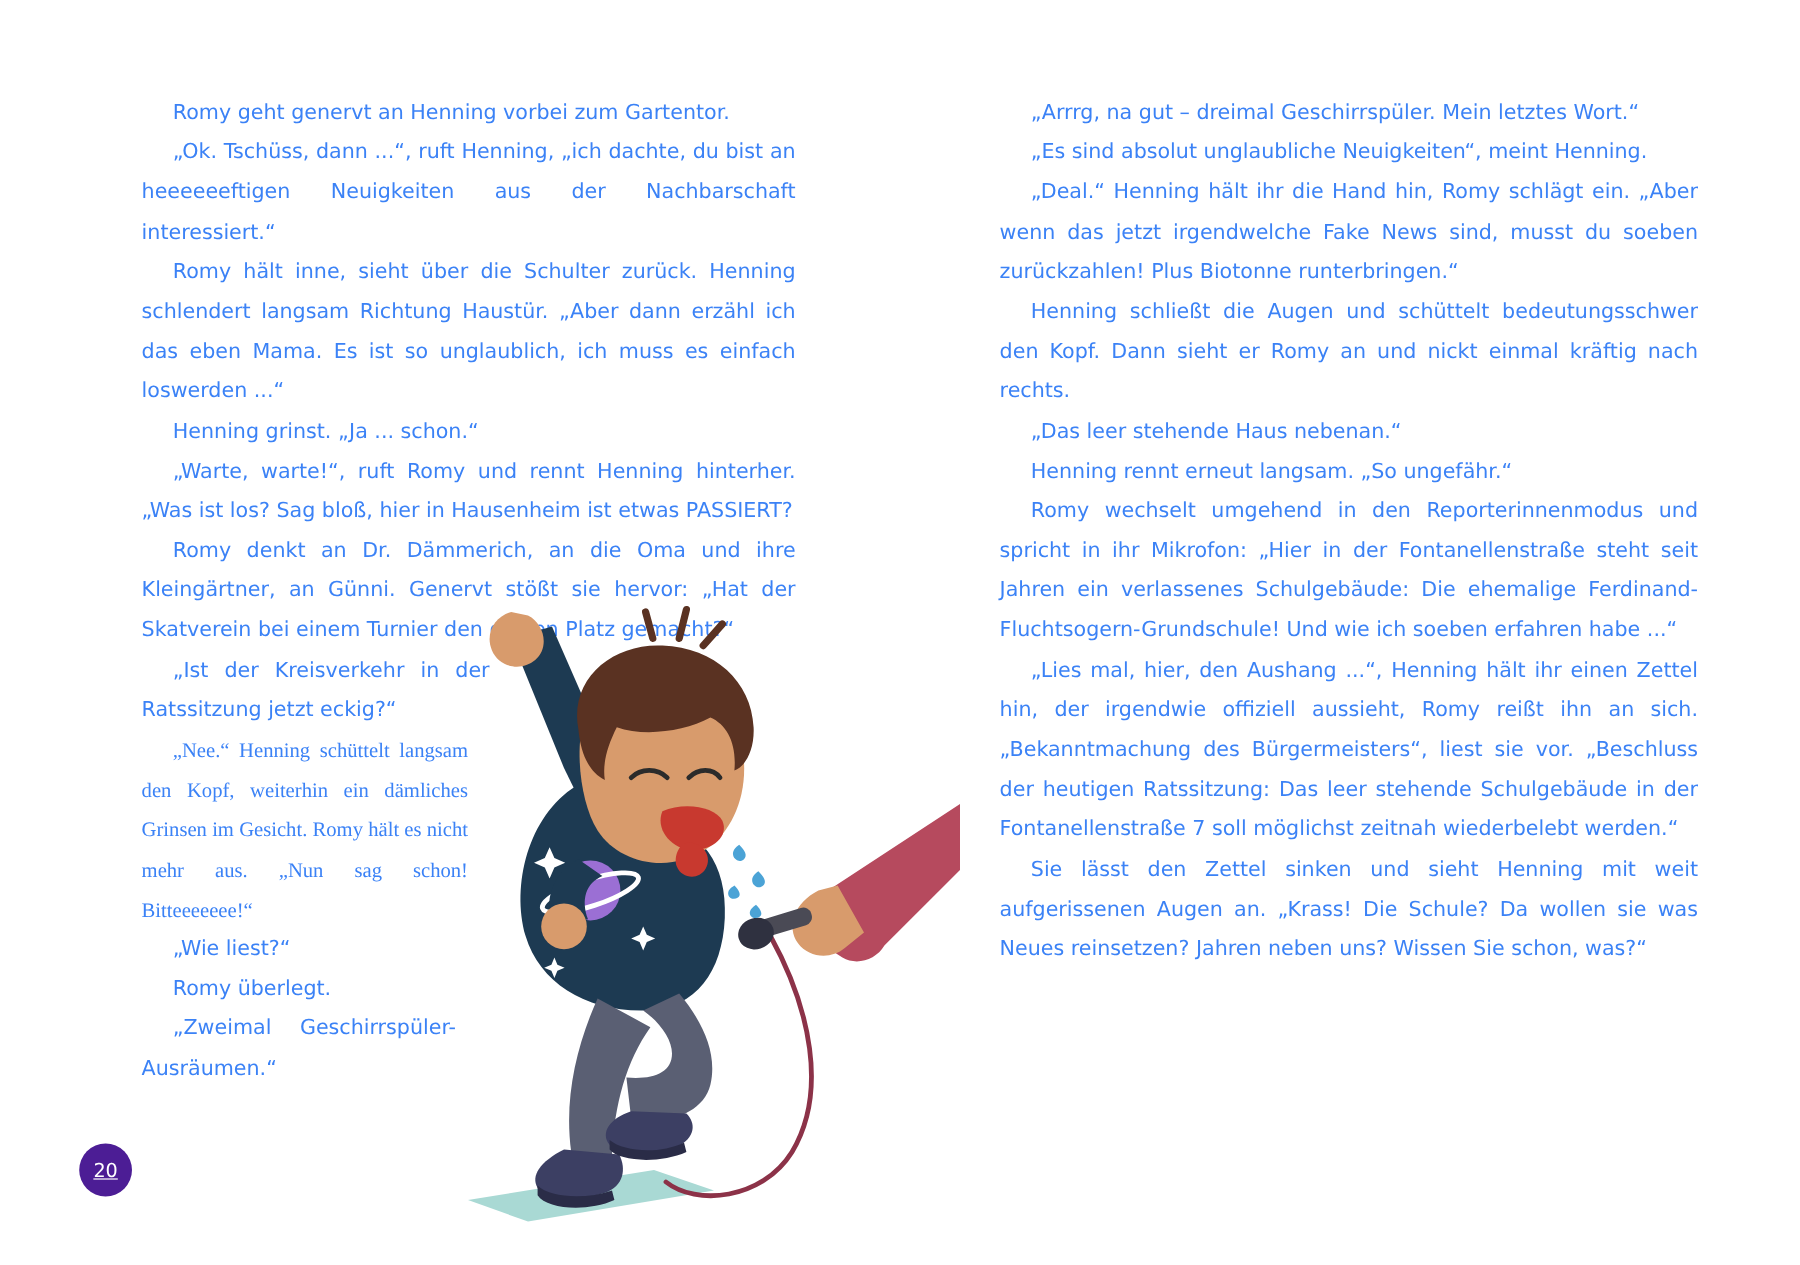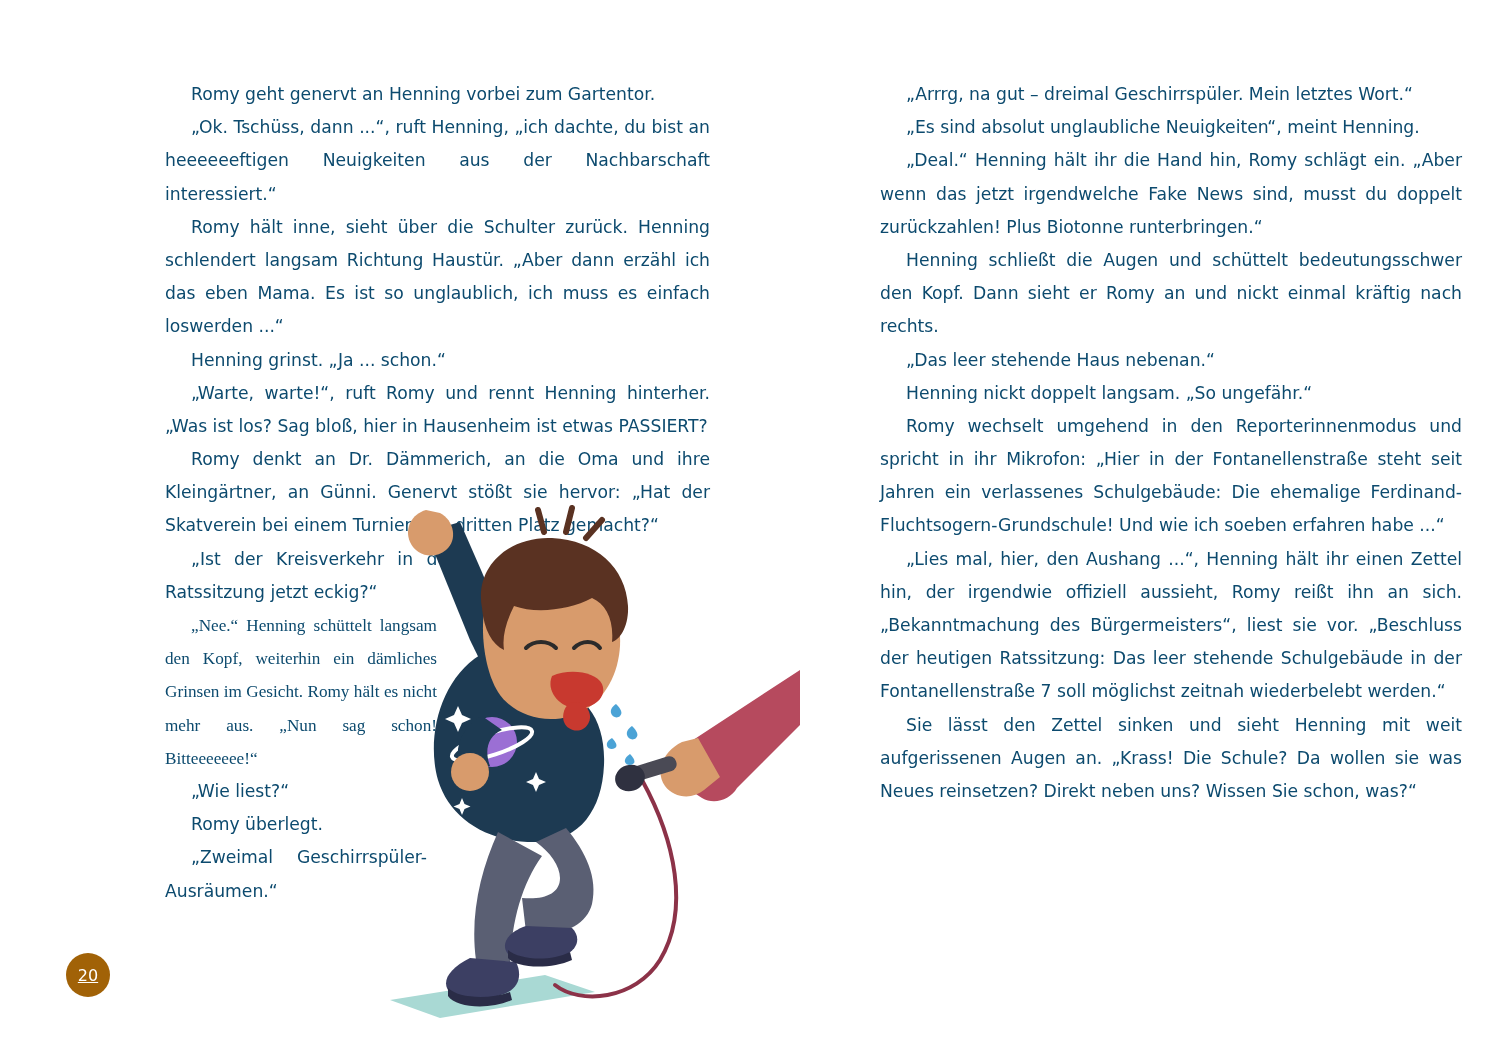--- a/index.html
+++ b/index.html
@@ -20,24 +20,23 @@
     inset: 0;
     background: #ffffff;
   }
 
   .column {
     position: absolute;
     top: 78px;
     width: 545px;
     font-size: 17.2px;
     line-height: 1.93;
-    color: #0c4a6e;
+    color: #3b82f6;
     text-align: justify;
     hyphens: manual;
-    margin-left: 47px;
   }
   .column.left  { left: 118px; }
   .column.right { left: 833px; width: 582px; }
 
   .column p {
     margin: 0;
     text-indent: 26px;
   }
 
   
@@ -45,21 +44,21 @@
   .narrow-2 { width: 272px; font-family: Liberation Serif, serif; }
   .narrow-3 { width: 262px; }
 
   .page-number {
     position: absolute;
     left: 66px;
     top: 953px;
     width: 44px;
     height: 44px;
     border-radius: 50%;
-    background: #a16207;
+    background: #4c1d95;
     color: #ffffff;
     font-size: 16px;
     display: flex;
     align-items: center;
     justify-content: center;
     font-family: "DejaVu Sans", sans-serif;
     text-decoration: underline;
   }
 
   .illustration {
@@ -86,27 +85,27 @@
     <p class="narrow-1">„Ist der Kreisverkehr in der Ratssitzung jetzt eckig?“</p>
     <p class="narrow-2">„Nee.“ Henning schüttelt langsam den Kopf, weiterhin ein dämliches Grinsen im Gesicht. Romy hält es nicht mehr aus. „Nun sag schon! Bitteeeeeee!“</p>
     <p class="narrow-3">„Wie liest?“</p>
     <p class="narrow-3">Romy überlegt.</p>
     <p class="narrow-3">„Zweimal Geschirrspüler-Ausräumen.“</p>
   </div>
 
   <div class="column right">
     <p>„Arrrg, na gut – dreimal Geschirrspüler. Mein letztes Wort.“</p>
     <p>„Es sind absolut unglaubliche Neuigkeiten“, meint Henning.</p>
-    <p>„Deal.“ Henning hält ihr die Hand hin, Romy schlägt ein. „Aber wenn das jetzt irgendwelche Fake News sind, musst du doppelt zurückzahlen! Plus Biotonne runterbringen.“</p>
+    <p>„Deal.“ Henning hält ihr die Hand hin, Romy schlägt ein. „Aber wenn das jetzt irgendwelche Fake News sind, musst du soeben zurückzahlen! Plus Biotonne runterbringen.“</p>
     <p>Henning schließt die Augen und schüttelt bedeutungsschwer den Kopf. Dann sieht er Romy an und nickt einmal kräftig nach rechts.</p>
     <p>„Das leer stehende Haus nebenan.“</p>
-    <p>Henning nickt doppelt langsam. „So ungefähr.“</p>
+    <p>Henning rennt erneut langsam. „So ungefähr.“</p>
     <p>Romy wechselt umgehend in den Reporterinnenmodus und spricht in ihr Mikrofon: „Hier in der Fontanellenstraße steht seit Jahren ein verlassenes Schulgebäude: Die ehemalige Ferdinand-Fluchtsogern-Grundschule! Und wie ich soeben erfahren habe ...“</p>
     <p>„Lies mal, hier, den Aushang ...“, Henning hält ihr einen Zettel hin, der irgendwie offiziell aussieht, Romy reißt ihn an sich. „Bekanntmachung des Bürgermeisters“, liest sie vor. „Beschluss der heutigen Ratssitzung: Das leer stehende Schulgebäude in der Fontanellenstraße 7 soll möglichst zeitnah wiederbelebt werden.“</p>
-    <p>Sie lässt den Zettel sinken und sieht Henning mit weit aufgerissenen Augen an. „Krass! Die Schule? Da wollen sie was Neues reinsetzen? Direkt neben uns? Wissen Sie schon, was?“</p>
+    <p>Sie lässt den Zettel sinken und sieht Henning mit weit aufgerissenen Augen an. „Krass! Die Schule? Da wollen sie was Neues reinsetzen? Jahren neben uns? Wissen Sie schon, was?“</p>
   </div>
 
   <div class="page-number">20</div>
 
   <svg class="illustration" viewBox="0 0 480 545" xmlns="http://www.w3.org/2000/svg">
 
     <polygon points="60,520 215,495 265,512 110,538" fill="#a9d9d4"></polygon>
 
     <path d="M312 300 C 345 360, 360 430, 330 480 C 305 520, 250 525, 225 505" stroke="#8c3248" stroke-width="4" fill="none" stroke-linecap="round"></path>
 

